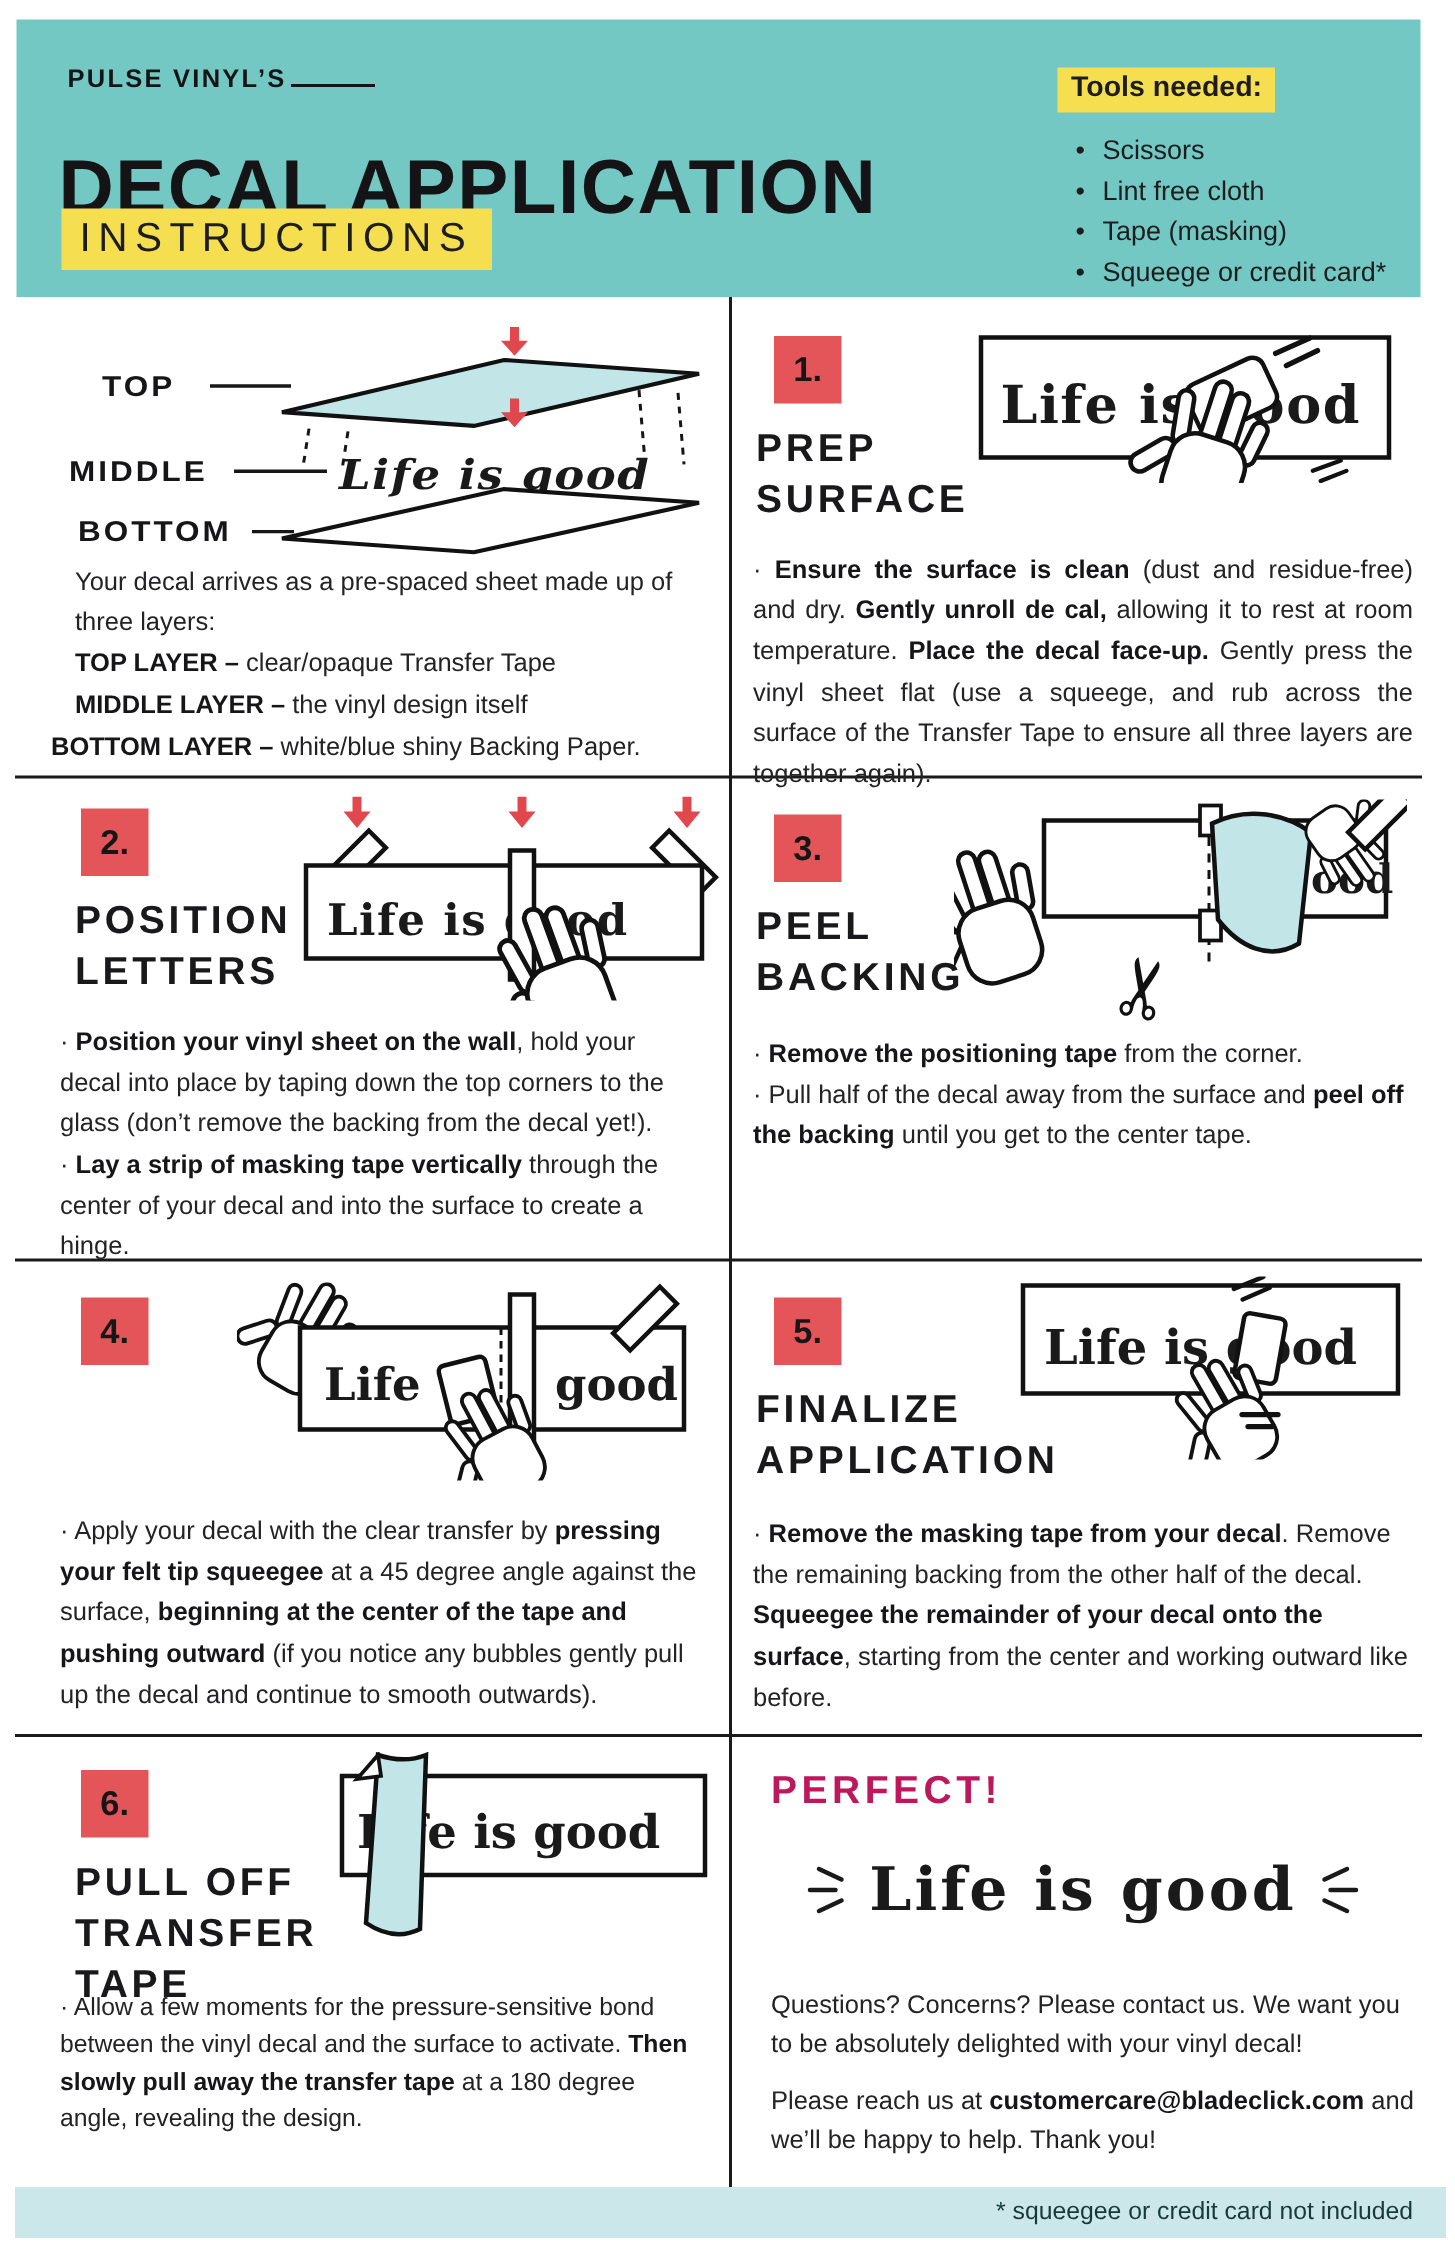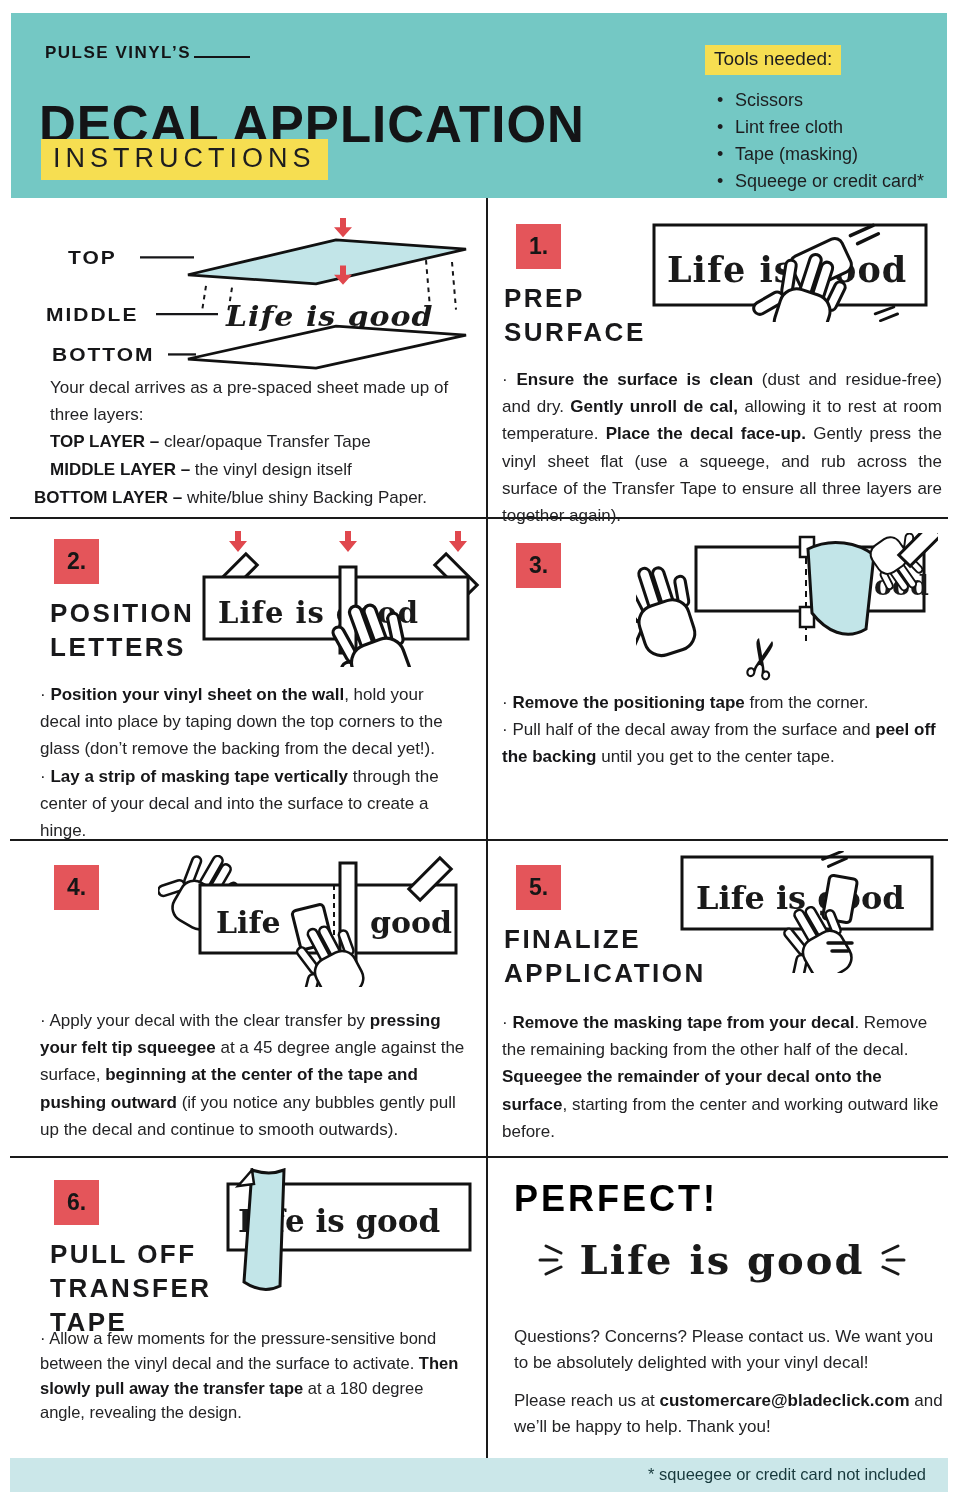--- a/index.html
+++ b/index.html
@@ -10,21 +10,21 @@
   
   .header{position:absolute;left:11px;top:13px;width:936px;height:185px;background:#74C8C4;}
   .brand{position:absolute;left:34px;top:30px;font-size:17px;font-weight:700;
          letter-spacing:1.5px;color:#141416;}
   .brand-line{display:inline-block;width:56px;border-bottom:2px solid #141416;margin-left:3px;}
   .main-title{position:absolute;left:28px;top:48px;font-size:51px;font-weight:800;
               letter-spacing:1px;color:#141416;white-space:nowrap;}
   .subtitle{position:absolute;left:30px;top:126px;background:#F6DE51;color:#1d1d1f;
             font-size:27px;font-weight:400;letter-spacing:5px;padding:4px 12px 6px;}
   .tools-label{position:absolute;left:694px;top:32px;background:#F6DE51;color:#1d1d1f;
-               font-size:19px;font-weight:400;padding:3px 9px 5px;}
+               font-size:19px;font-weight:700;padding:3px 9px 5px;}
   .tools-list{position:absolute;left:706px;top:74px;font-size:18px;color:#1d1d1f;}
   .tools-list .ti{line-height:27px;}
   .tools-list .blt{display:inline-block;width:18px;}
 
   
   .vline{position:absolute;left:486px;top:198px;width:2px;height:1260px;background:#1a1a1a;}
   .hline{position:absolute;left:10px;width:938px;height:2px;background:#1a1a1a;}
 
   
   .cell{position:absolute;}
@@ -34,28 +34,28 @@
              line-height:1.3;color:#19191b;white-space:pre-line;}
   .body{position:absolute;margin:0;font-size:17px;line-height:1.6;color:#232325;}
   .body b,.runs b{font-weight:700;color:#161618;}
   .just{text-align:justify;}
 
   .slab{font-family:"DejaVu Serif",serif;font-weight:700;fill:#1a1a1a;}
   .script{font-family:"DejaVu Serif",serif;font-style:italic;font-weight:700;fill:#1a1a1a;}
   .lbl{font-family:"Liberation Sans",sans-serif;font-weight:800;letter-spacing:2px;fill:#161618;}
 
   
-  .perfect-heading{position:absolute;margin:0;font-size:36px;font-weight:800;
-                   letter-spacing:3px;color:#000000;}
+  .perfect-heading{position:absolute;margin:0;font-size:26px;font-weight:800;
+                   letter-spacing:3px;color:#be185d;}
   .logo-row{position:absolute;display:flex;align-items:center;justify-content:center;gap:16px;}
   .logo-text{font-family:"DejaVu Serif",serif;font-weight:700;font-size:40px;
              letter-spacing:2px;color:#1a1a1a;white-space:nowrap;}
 
   
-  .footer{position:absolute;left:10px;top:1458px;width:938px;height:34px;background:#CBE7E9;}
+  .footer{position:absolute;left:10px;top:1458px;width:938px;height:34px;background:#CBE7E9;padding-left:16px;}
   .footer-note{position:absolute;right:22px;top:7px;font-size:16.5px;color:#17393c;}
 </style>
 </head>
 <body>
 
 <div class="page">
 
   <svg width="0" height="0" style="position:absolute" aria-hidden="true">
     <defs>
       <g id="hand">
@@ -151,20 +151,22 @@
       <text class="slab" x="28" y="92" font-size="29" letter-spacing="1">Life is good</text>
       <rect x="150" y="36" width="16" height="86" fill="#fff" stroke="#111" stroke-width="3"></rect>
       <use href="#hand" transform="translate(190,134) rotate(-20)"></use>
     </svg>
     <p class="body runs" style="left:30px;top:164px;width:426px"><span>· </span><b>Position your vinyl sheet on the wall</b><span>, hold your decal into place by taping down the top corners to the glass (don’t remove the backing from the decal yet!).</span></p>
     <p class="body runs" style="left:30px;top:246px;width:426px"><span>· </span><b>Lay a strip of masking tape vertically</b><span> through the center of your decal and into the surface to create a hinge.</span></p>
   </div>
 
   <div class="cell" style="left:488px;top:517px;width:460px;height:322px">
     <div class="stepnum" style="left:28px;top:26px">3.</div>
+    <h2 class="steptitle" style="left:14px;top:82px">PEEL
+BACKING</h2>
     <svg class="abs" style="left:148px;top:16px" width="302" height="152" viewBox="0 0 302 152">
       <use href="#hand" transform="translate(30,92) rotate(-18) scale(0.95)"></use>
       <rect x="60" y="14" width="228" height="64" fill="#fff" stroke="#111" stroke-width="3"></rect>
       <text class="slab" x="238" y="62" font-size="27">ood</text>
       <path d="M170,14 V110" stroke="#111" stroke-width="2" stroke-dasharray="6,5" fill="none"></path>
       <rect x="164" y="4" width="14" height="20" fill="#fff" stroke="#111" stroke-width="2.5"></rect>
       <rect x="164" y="74" width="14" height="20" fill="#fff" stroke="#111" stroke-width="2.5"></rect>
       <path d="M172,16 C196,4 222,10 238,22 L230,96 C210,108 190,98 176,80 Z" fill="#C2E5E8" stroke="#111" stroke-width="3"></path>
       <use href="#hand" transform="translate(254,24) rotate(145) scale(0.6)"></use>
       <use href="#tape" transform="translate(284,12) rotate(-45)"></use>

